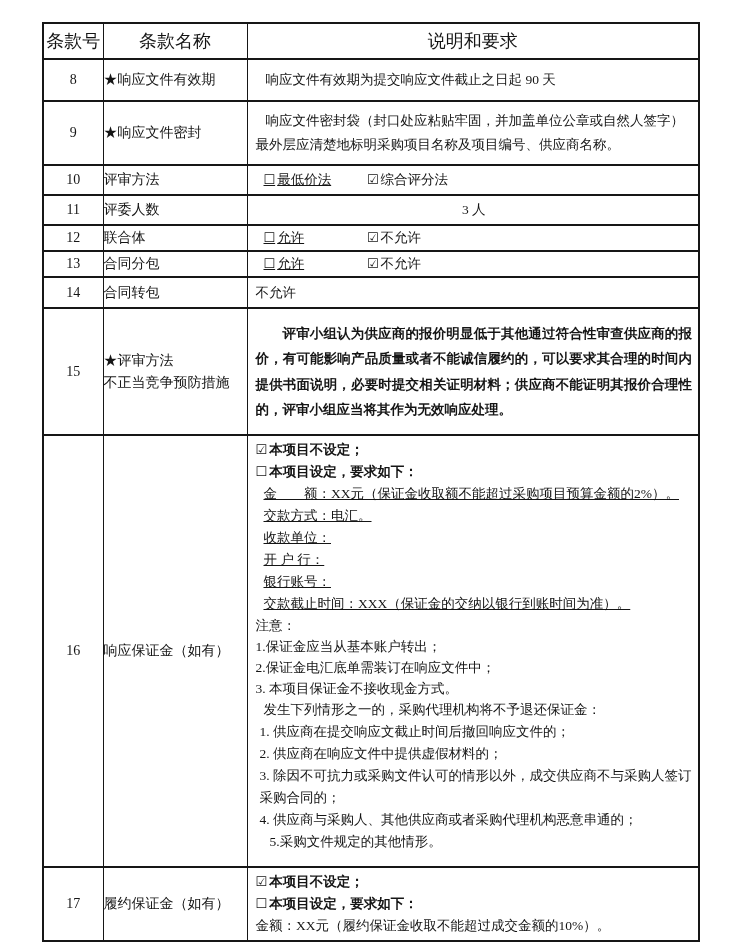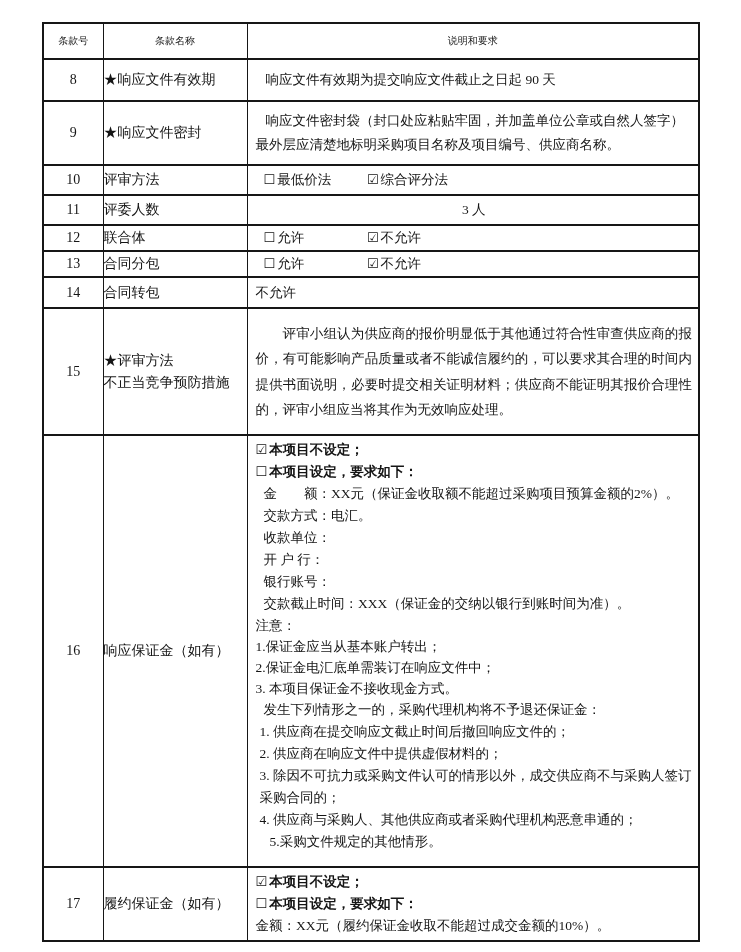--- a/index.html
+++ b/index.html
@@ -16,34 +16,34 @@
   td,th{
     border:1px solid #161616;
     border-top-width:2px;border-bottom-width:2px;
     padding:0;
     font-weight:normal;
   }
   .c-no{width:60px;text-align:center;font-size:14px;vertical-align:middle;}
   .c-name{width:144px;text-align:left;font-size:14px;vertical-align:middle;line-height:22px;}
   .c-desc{text-align:left;vertical-align:middle;font-size:13.5px;padding:3px 6px 3px 8px;}
   .c-desc.top{vertical-align:top;}
-  th.hd{font-size:10px;text-align:center;vertical-align:middle;}
+  th.hd{font-size:18px;text-align:center;vertical-align:middle;}
   p{margin:0;}
   .ln{line-height:22px;}
-  .ind{padding-left:8px;}
+  .ind{padding-left:8px;text-decoration:underline;}
   .ind1{text-indent:10px;}
   .center{text-align:center;}
   .boldhei{
     font-family:"Liberation Sans","DejaVu Sans",sans-serif;
     font-weight:700;font-size:13.5px;line-height:22px;
   }
   .cb{font-family:"DejaVu Sans",sans-serif;font-size:13px;margin-right:2px;}
   .opt{display:inline-block;}
   .opt.first{width:100px;}
-  .para15{line-height:25.4px;text-indent:2em;text-align:justify;}
+  .para15{line-height:25.4px;text-indent:2em;text-align:justify;font-weight:bold;}
   .note-ln{line-height:21px;}
   .forfeit-title{line-height:22px;padding-left:8px;}
   .forfeit-item{line-height:22px;padding-left:4px;}
   .forfeit-item.last{padding-left:14px;}
   .wrap2{line-height:24px;}
 </style>
 </head>
 <body>
 
 <table class="clauses">

